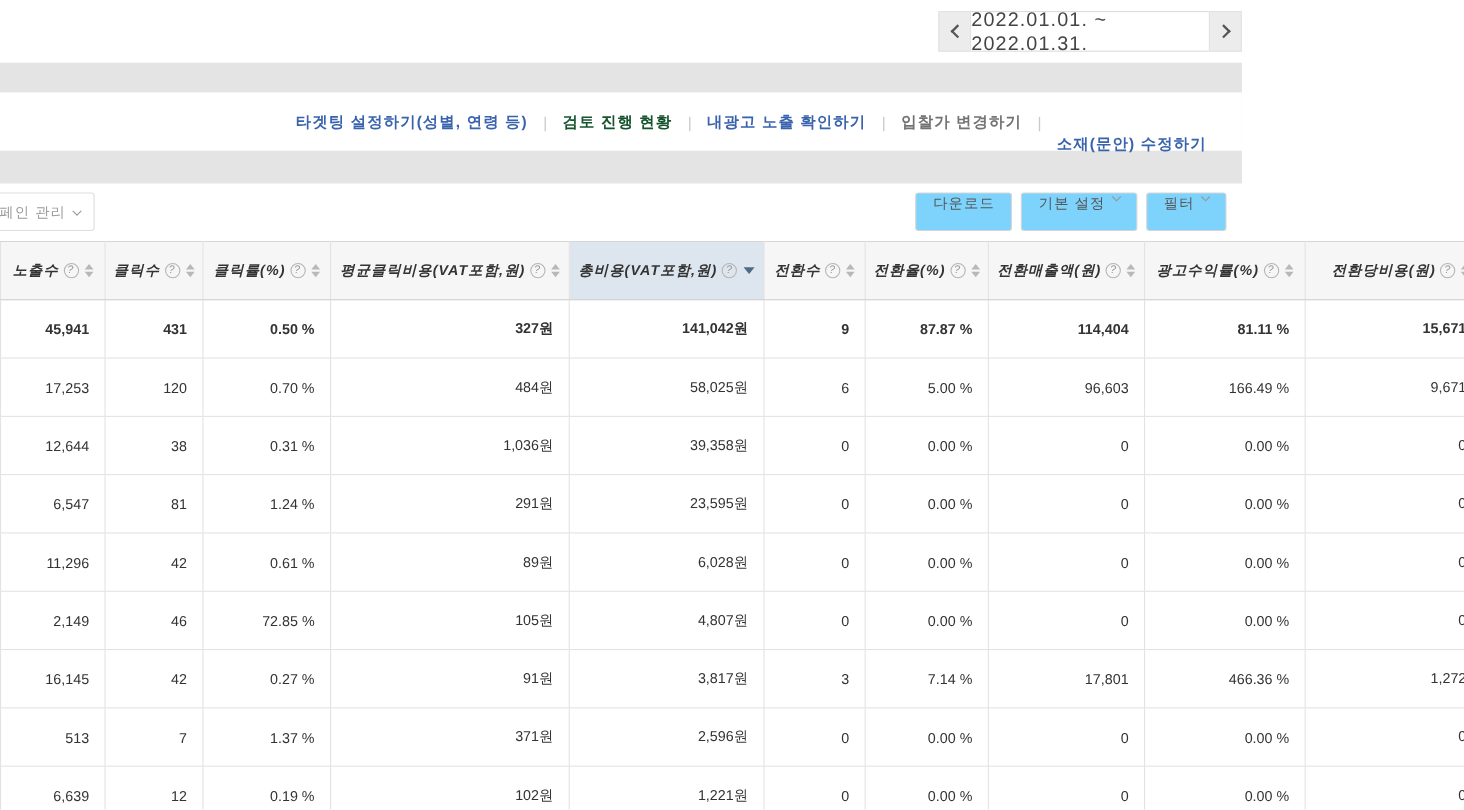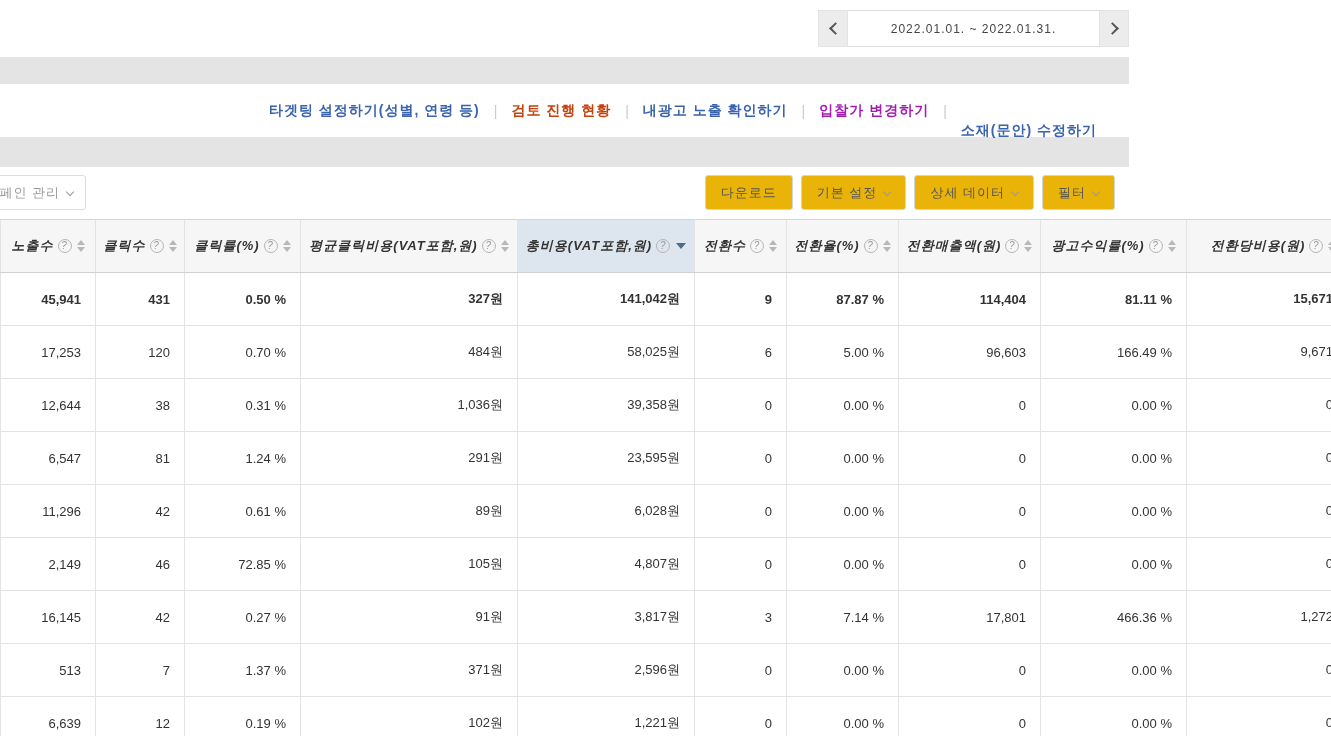--- a/index.html
+++ b/index.html
@@ -14,23 +14,23 @@
   
   .date-nav { position:absolute; top:10px; right:202px; height:37px; display:flex; align-items:stretch; }
   .date-arrow {
     width:30px; background:#ececec; border:1px solid #e3e3e3;
     display:flex; align-items:center; justify-content:center; cursor:pointer; padding:0;
   }
   .chev { display:inline-block; width:9px; height:9px; }
   .chev-left  { border-left:2px solid #555; border-bottom:2px solid #555; transform:rotate(45deg); margin-left:4px; }
   .chev-right { border-right:2px solid #555; border-top:2px solid #555; transform:rotate(45deg); margin-right:4px; }
   .date-range {
-    width:251px; background:#fff; border:1px solid #dcdcdc; border-left:none; border-right:none;
+    width:216px; background:#fff; border:1px solid #dcdcdc; border-left:none; border-right:none;
     display:flex; align-items:center; justify-content:center;
-    font-size:12px; color:#444; letter-spacing:1px; cursor:pointer;
+    font-size:18px; color:#444; letter-spacing:1px; cursor:pointer;
   }
 
   
   .gray-band { position:absolute; left:0; top:57px; width:1129px; height:110px; background:#e4e4e4; }
   .links-strip {
     position:absolute; left:0; top:27px; width:100%; height:53px; background:#ffffff;
     display:flex; align-items:center; justify-content:flex-end; padding-right:18px;
     font-size:14px; font-weight:bold;
   }
   .quick-link { margin:0 14px; cursor:pointer; letter-spacing:1px; white-space:nowrap; }
@@ -40,23 +40,23 @@
   .toolbar { position:absolute; left:0; top:167px; width:1331px; height:52px; background:#ffffff; }
   .campaign-select {
     position:absolute; left:-62px; top:8px; width:148px; height:35px;
     border:1px solid #ddd; border-radius:3px; background:#fff;
     display:flex; align-items:center; justify-content:flex-end; padding-right:12px;
     color:#999; font-size:13px; letter-spacing:1px; cursor:pointer;
   }
   .chev-down-sm { display:inline-block; width:6px; height:6px; border-right:1.5px solid #999; border-bottom:1.5px solid #999; transform:rotate(45deg); margin-left:7px; margin-bottom:2px; }
   .toolbar-buttons { position:absolute; top:8px; right:216px; display:flex; gap:8px; }
   .tbtn {
-    height:35px; background:#eab308; border:1px solid #d5d5d5; border-radius:3px;
+    height:35px; background:#7dd3fc; border:1px solid #d5d5d5; border-radius:3px;
     padding:0 15px; font-size:13px; color:#555; letter-spacing:1px;
-    display:flex; align-items:center; cursor:pointer; white-space:nowrap;
+    display:flex; cursor:pointer; white-space:nowrap;
   }
 
   
   .table-wrap { position:absolute; left:0; top:219px; width:1331px; overflow:hidden; }
   table { border-collapse:collapse; table-layout:fixed; width:1360px; }
   th, td { border:1px solid #e3e3e3; height:53px; font-size:13px; color:#333; }
   th {
     background:#f6f6f6; font-weight:bold; letter-spacing:1px;
     border-top:1px solid #d6d6d6; border-bottom:1px solid #d0d0d0;font-style:italic;
   }
@@ -84,45 +84,41 @@
   <div class="date-range">2022.01.01.  ~  2022.01.31.</div>
   <button class="date-arrow">
     <span class="chev chev-right"></span>
   </button>
 </div>
 
 <div class="gray-band">
   <div class="links-strip" id="quick-links">
       <span class="quick-link" style="color: rgb(58, 99, 173);">타겟팅 설정하기(성별, 연령 등)</span>
       <span class="link-sep">|</span>
-      <span class="quick-link" style="color: #c2410c;">검토 진행 현황</span>
+      <span class="quick-link" style="color: #14532d;">검토 진행 현황</span>
       <span class="link-sep">|</span>
       <span class="quick-link" style="color: rgb(58, 99, 173);">내광고 노출 확인하기</span>
       <span class="link-sep">|</span>
-      <span class="quick-link" style="color: #a21caf;">입찰가 변경하기</span>
+      <span class="quick-link" style="color: #737373;">입찰가 변경하기</span>
       <span class="link-sep">|</span>
       <span class="quick-link" style="color: rgb(58, 99, 173); margin-top: 40px;">소재(문안) 수정하기</span>
     </div>
 </div>
 
 <div class="toolbar">
   <div class="campaign-select">
     <span>간 캠페인 관리</span>
     <span class="chev-down-sm"></span>
   </div>
   <div class="toolbar-buttons" id="toolbar-buttons">
       <button class="tbtn">
         <span>다운로드</span>
       </button>
       <button class="tbtn">
         <span>기본 설정</span>
-        <span class="chev-down-sm"></span>
-      </button>
-      <button class="tbtn">
-        <span>상세 데이터</span>
         <span class="chev-down-sm"></span>
       </button>
       <button class="tbtn">
         <span>필터</span>
         <span class="chev-down-sm"></span>
       </button>
     </div>
 </div>
 
 <div class="table-wrap">

